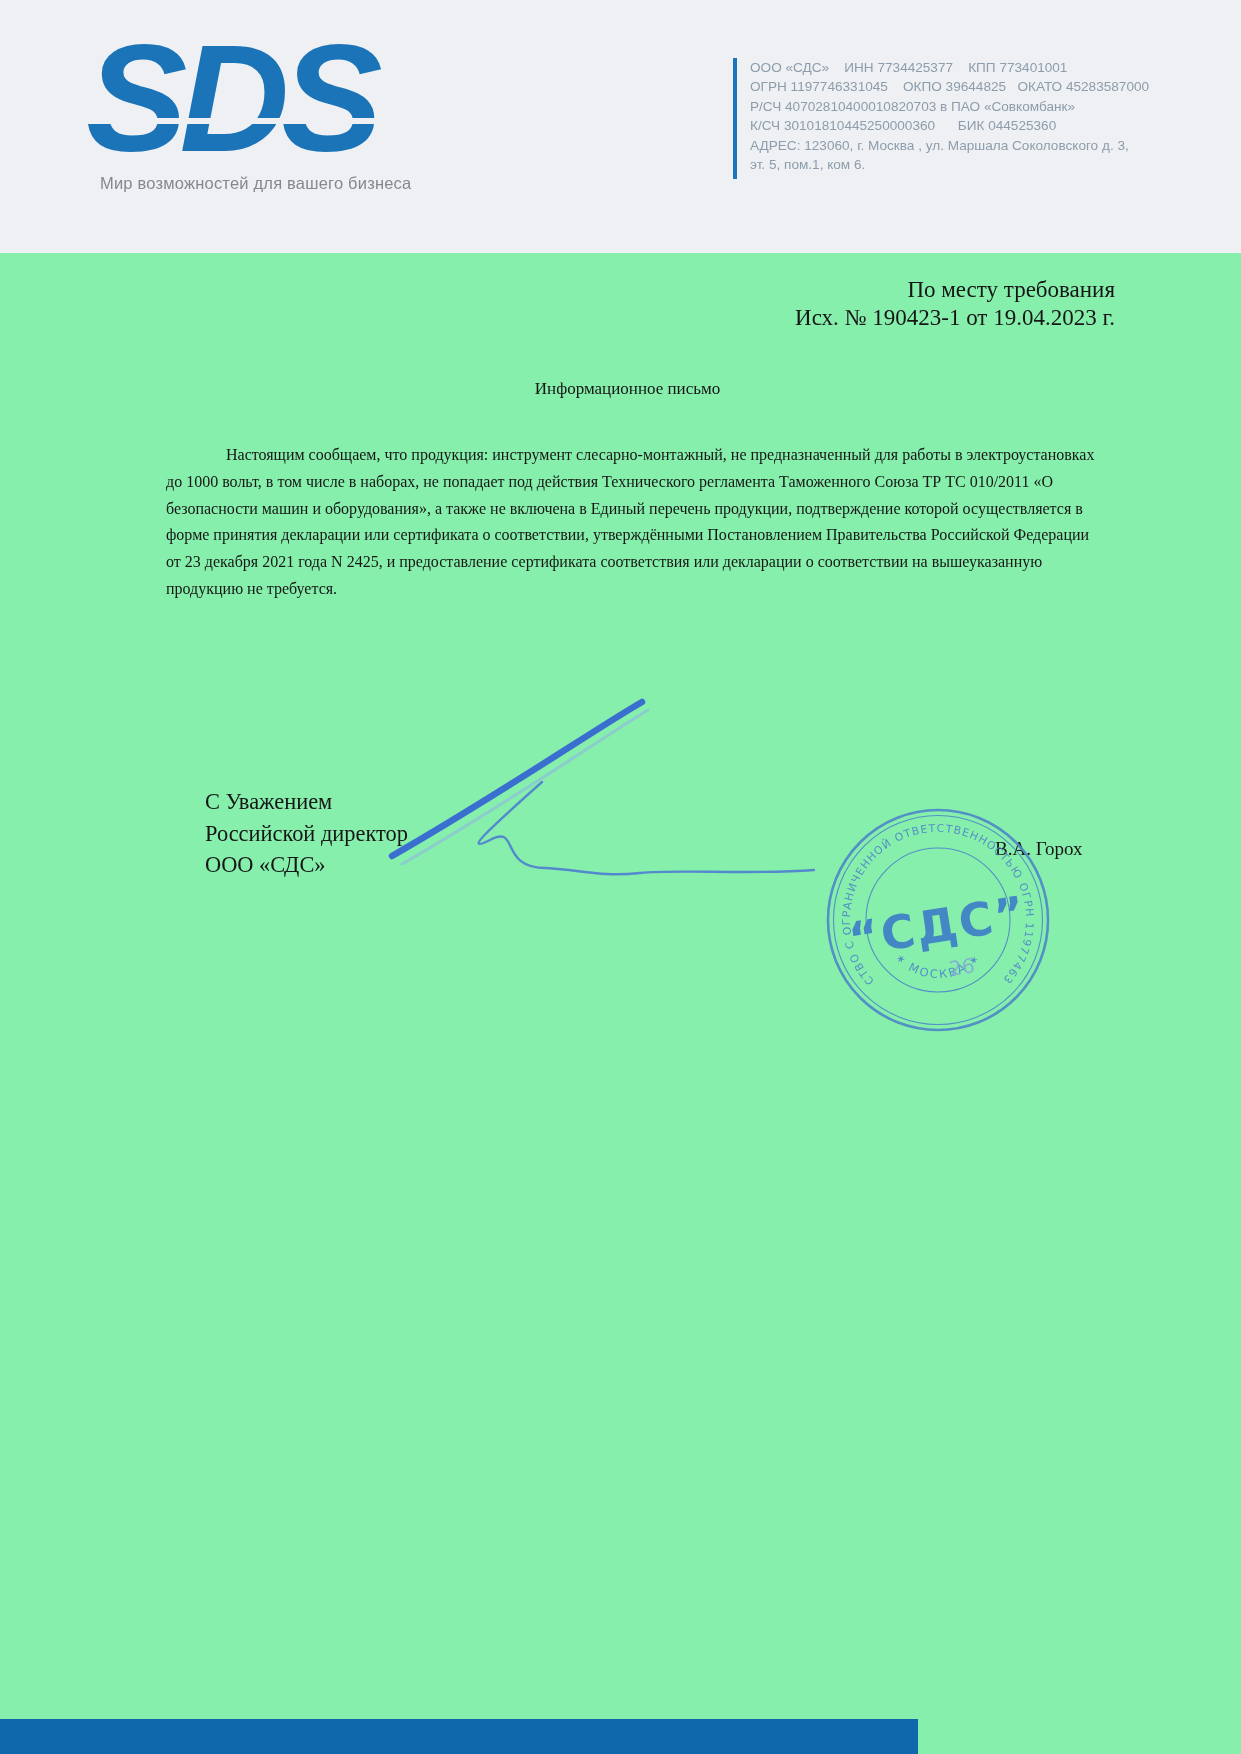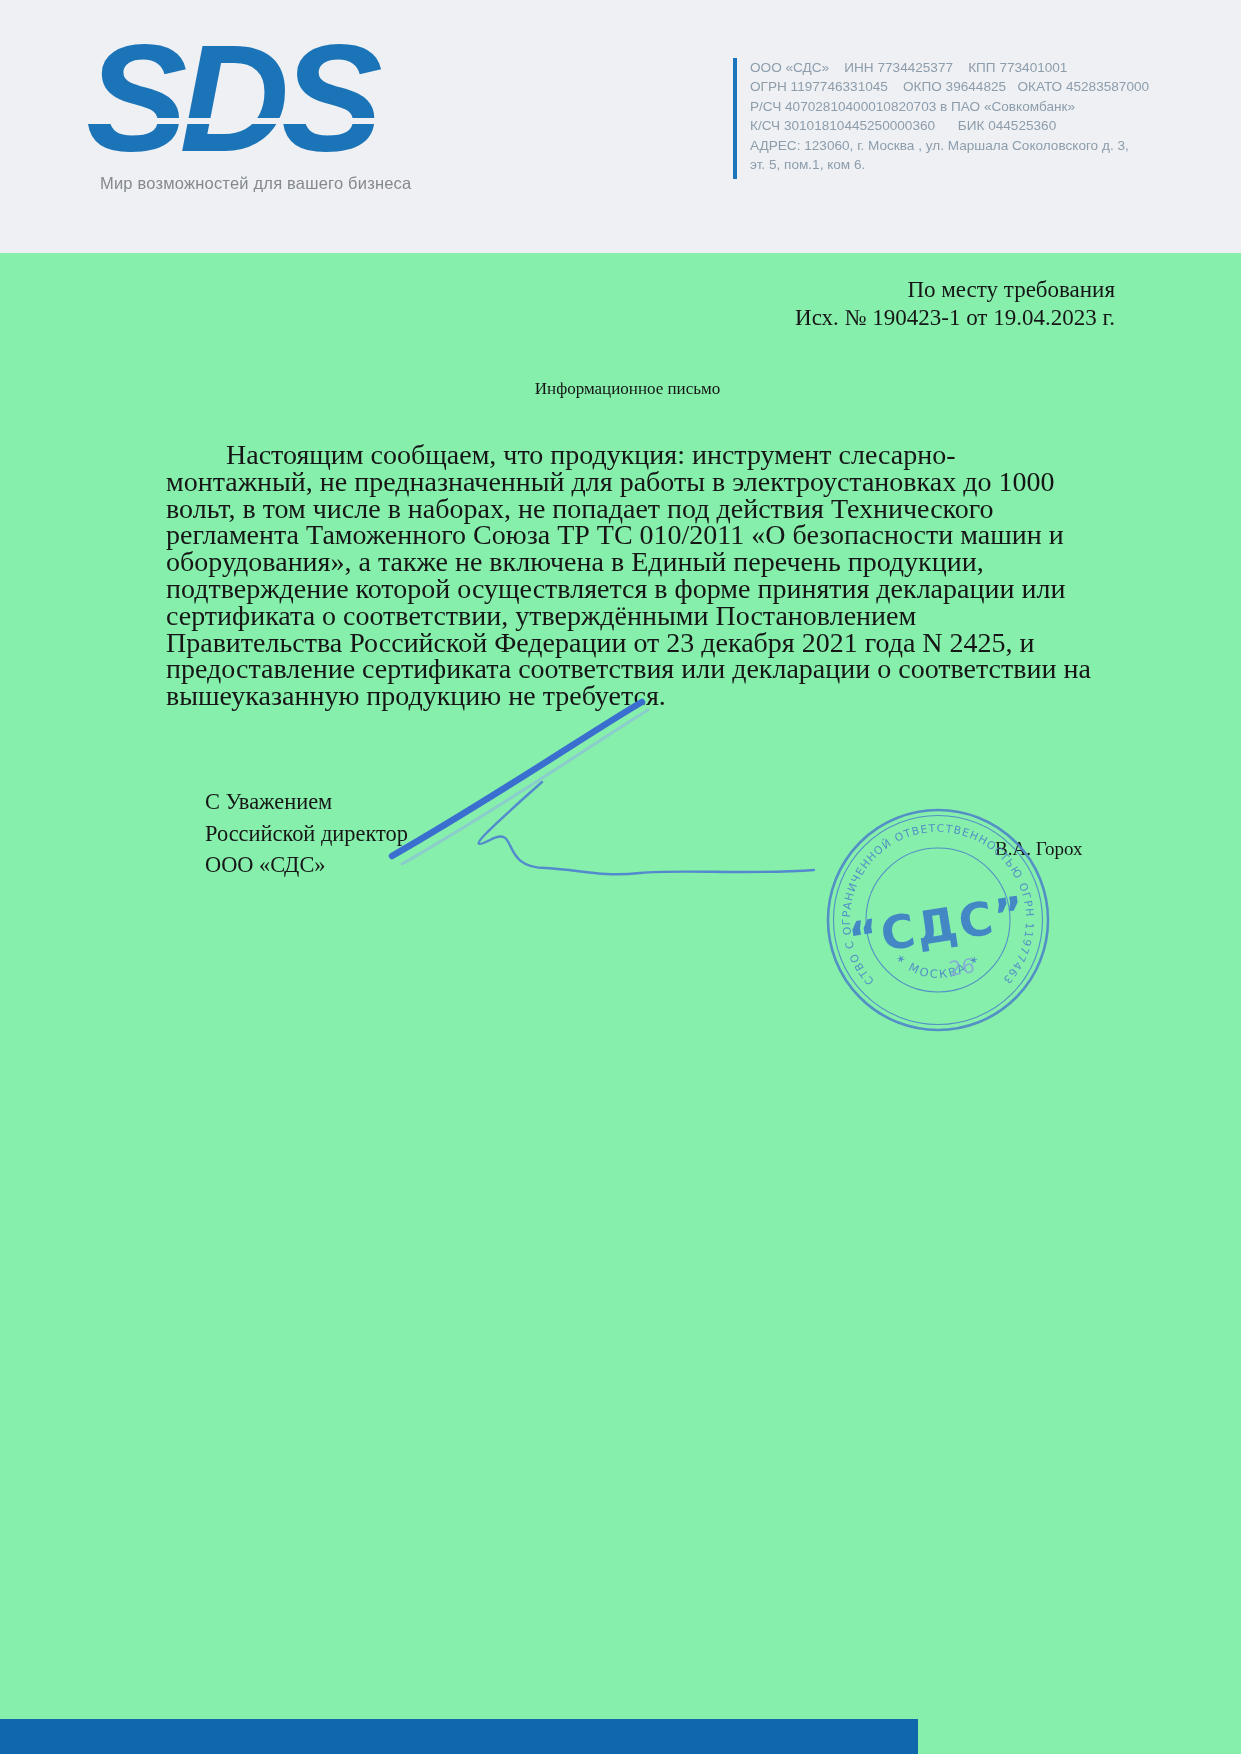--- a/index.html
+++ b/index.html
@@ -15,21 +15,21 @@
            font-size:16.5px;color:#84898f;letter-spacing:.2px;white-space:nowrap;}
   .details-bar{position:absolute;left:733px;top:58px;width:4px;height:121px;background:#1a75bc;}
   .details{position:absolute;left:750px;top:58px;font-family:"Liberation Sans", sans-serif;
            font-size:13.6px;line-height:19.4px;color:#8d9dac;}
   .details-line{white-space:pre;}
   
   .recipient-block{position:absolute;left:560px;top:276px;width:555px;text-align:right;
                    font-size:23px;line-height:28px;}
   .letter-title{position:absolute;left:160px;top:379px;width:935px;margin:0;text-align:center;
                 font-size:17px;font-weight:normal;}
-  .body-text{position:absolute;left:166px;top:442px;width:930px;font-size:28px;line-height:26.8px;}
+  .body-text{position:absolute;left:166px;top:442px;width:930px;font-size:16px;line-height:26.8px;}
   .body-text p{margin:0;}
   .para-indent{text-indent:60px;}
   .closing{position:absolute;left:160px;top:786px;font-size:22.4px;line-height:31.5px;margin-left:45px;}
   .signer-name{position:absolute;left:995px;top:838px;font-size:19px;}
   
   .signature-svg{position:absolute;left:330px;top:690px;}
   .stamp-svg{position:absolute;left:824px;top:806px;opacity:.92;}
   .stamp-ring-text{font-family:"DejaVu Sans", sans-serif;font-size:10.8px;letter-spacing:1.1px;fill:#4f88c8;}
   .stamp-bottom-text{font-family:"DejaVu Sans", sans-serif;font-size:11.5px;letter-spacing:2px;fill:#4f88c8;}
   .stamp-center-text{font-family:"DejaVu Sans", sans-serif;font-size:46px;font-weight:bold;

